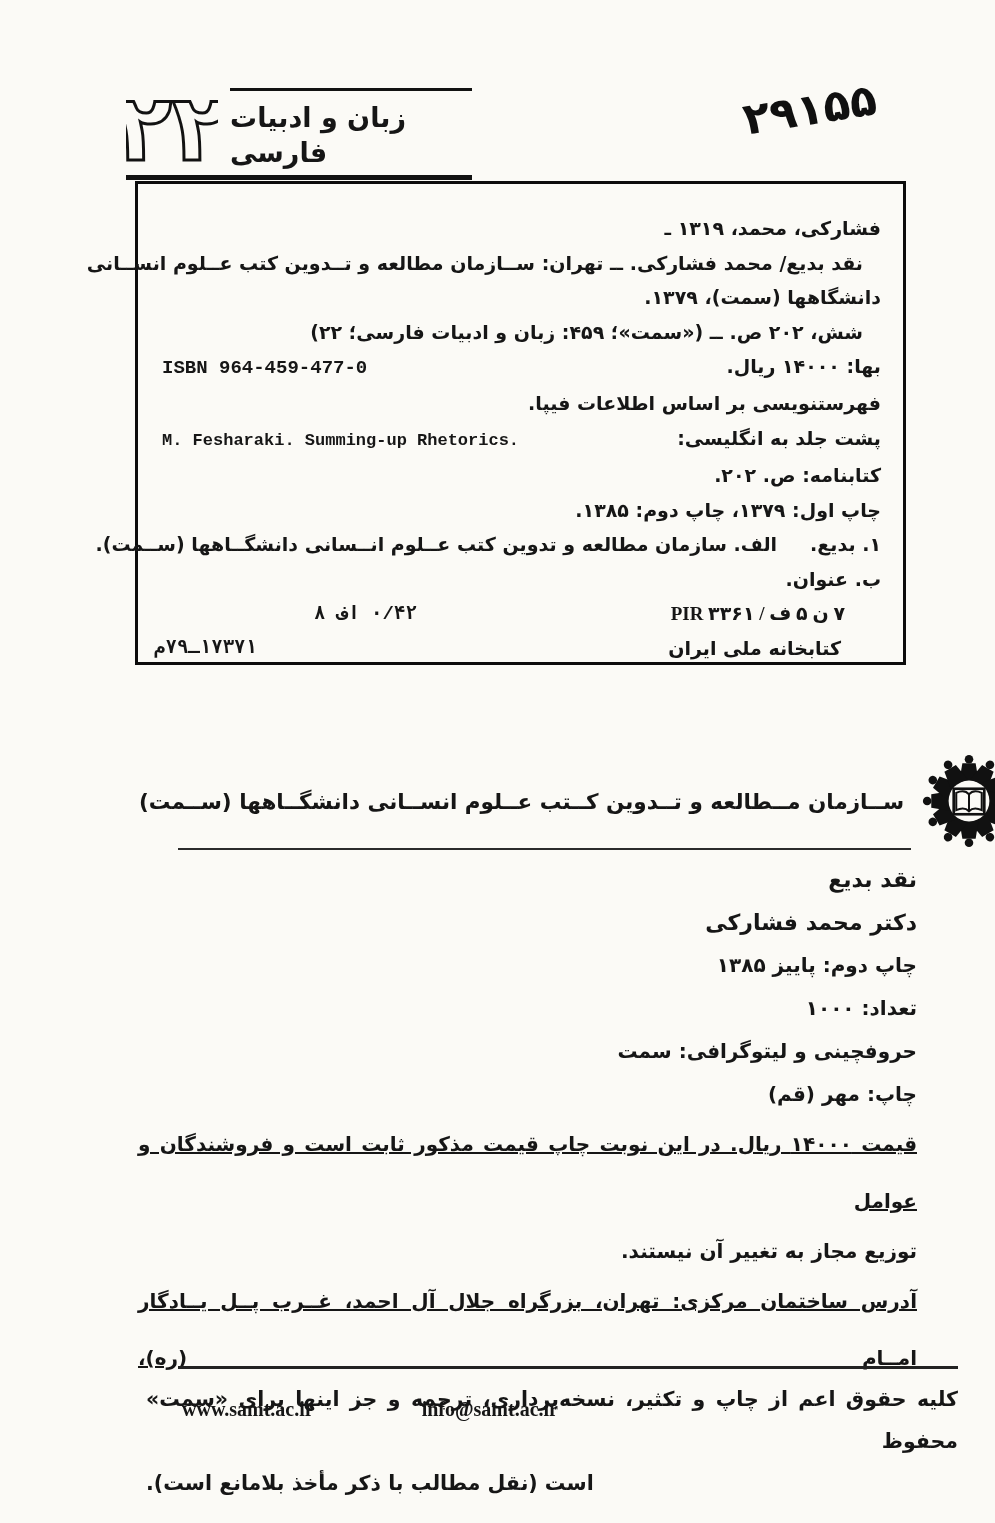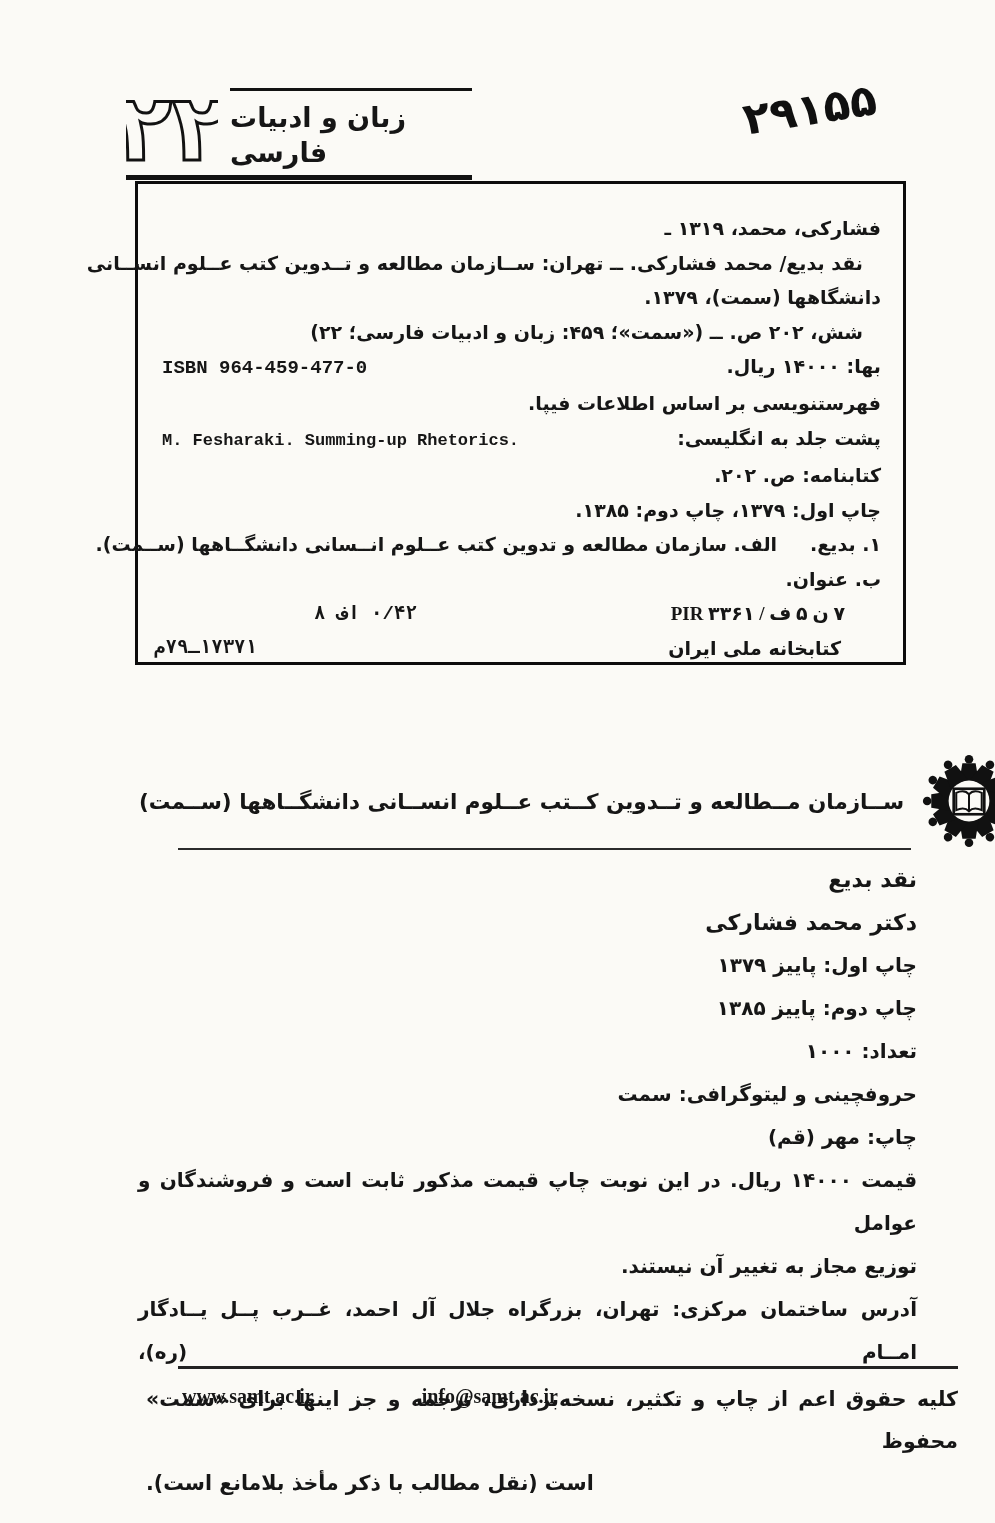--- a/index.html
+++ b/index.html
@@ -74,21 +74,21 @@
   .samt-logo{flex:0 0 auto;}
   .rule1{position:absolute;left:178px;top:848px;width:733px;border-top:2.5px solid #2b2b2b;}
   .rule2{position:absolute;left:178px;top:1366px;width:780px;border-top:3px solid #222;}
   
   .pub{
     position:absolute;left:138px;top:858px;width:779px;
     direction:rtl;font-weight:bold;font-size:20px;
   }
   .pub-line{line-height:43px;white-space:nowrap;}
   .pub-title{font-size:22px;}
-  .stretch{text-align:justify;text-align-last:justify;white-space:normal;line-height:43px;}
+  .stretch{text-align:justify;text-align-last:justify;white-space:normal;line-height:57px;text-decoration:underline;}
   .web-row{
     direction:ltr;display:flex;gap:108px;padding-left:44px;
     line-height:45px;
     font-family:"Liberation Serif",serif;font-weight:bold;font-size:20px;
   }
   
   .copyright{
     position:absolute;left:146px;top:1378px;width:812px;
     direction:rtl;font-weight:bold;font-size:20.5px;
   }
@@ -196,21 +196,20 @@
         <path d="M37.5 42 C43 39.5 47.5 40.5 50 43.5 C52.5 40.5 57 39.5 62.5 42 L62.5 59 C57 56.5 52.5 57.5 50 60 C47.5 57.5 43 56.5 37.5 59 Z" fill="none" stroke="#111" stroke-width="2"></path>
         <line x1="50" y1="43.5" x2="50" y2="60" stroke="#111" stroke-width="2"></line>
       </g>
     </svg>
   </div>
   <div class="rule1"></div>
 
   <div class="pub">
     <div class="pub-line pub-title">نقد بدیع</div>
     <div class="pub-line pub-title">دکتر محمد فشارکی</div>
-    <div class="pub-line">چاپ اول: پاییز ۱۳۷۹</div>
     <div class="pub-line">چاپ دوم: پاییز ۱۳۸۵</div>
     <div class="pub-line">تعداد: ۱۰۰۰</div>
     <div class="pub-line">حروفچینی و لیتوگرافی: سمت</div>
     <div class="pub-line">چاپ: مهر (قم)</div>
     <div class="stretch">قیمت ۱۴۰۰۰ ریال. در این نوبت چاپ قیمت مذکور ثابت است و فروشندگان و عوامل</div>
     <div class="pub-line">توزیع مجاز به تغییر آن نیستند.</div>
     <div class="stretch">آدرس ساختمان مرکزی: تهران، بزرگراه جلال آل احمد، غــرب پــل یــادگار امــام (ره)،</div>
     <div class="web-row">
       <span>www.samt.ac.ir</span>
       <span>info@samt.ac.ir</span>

